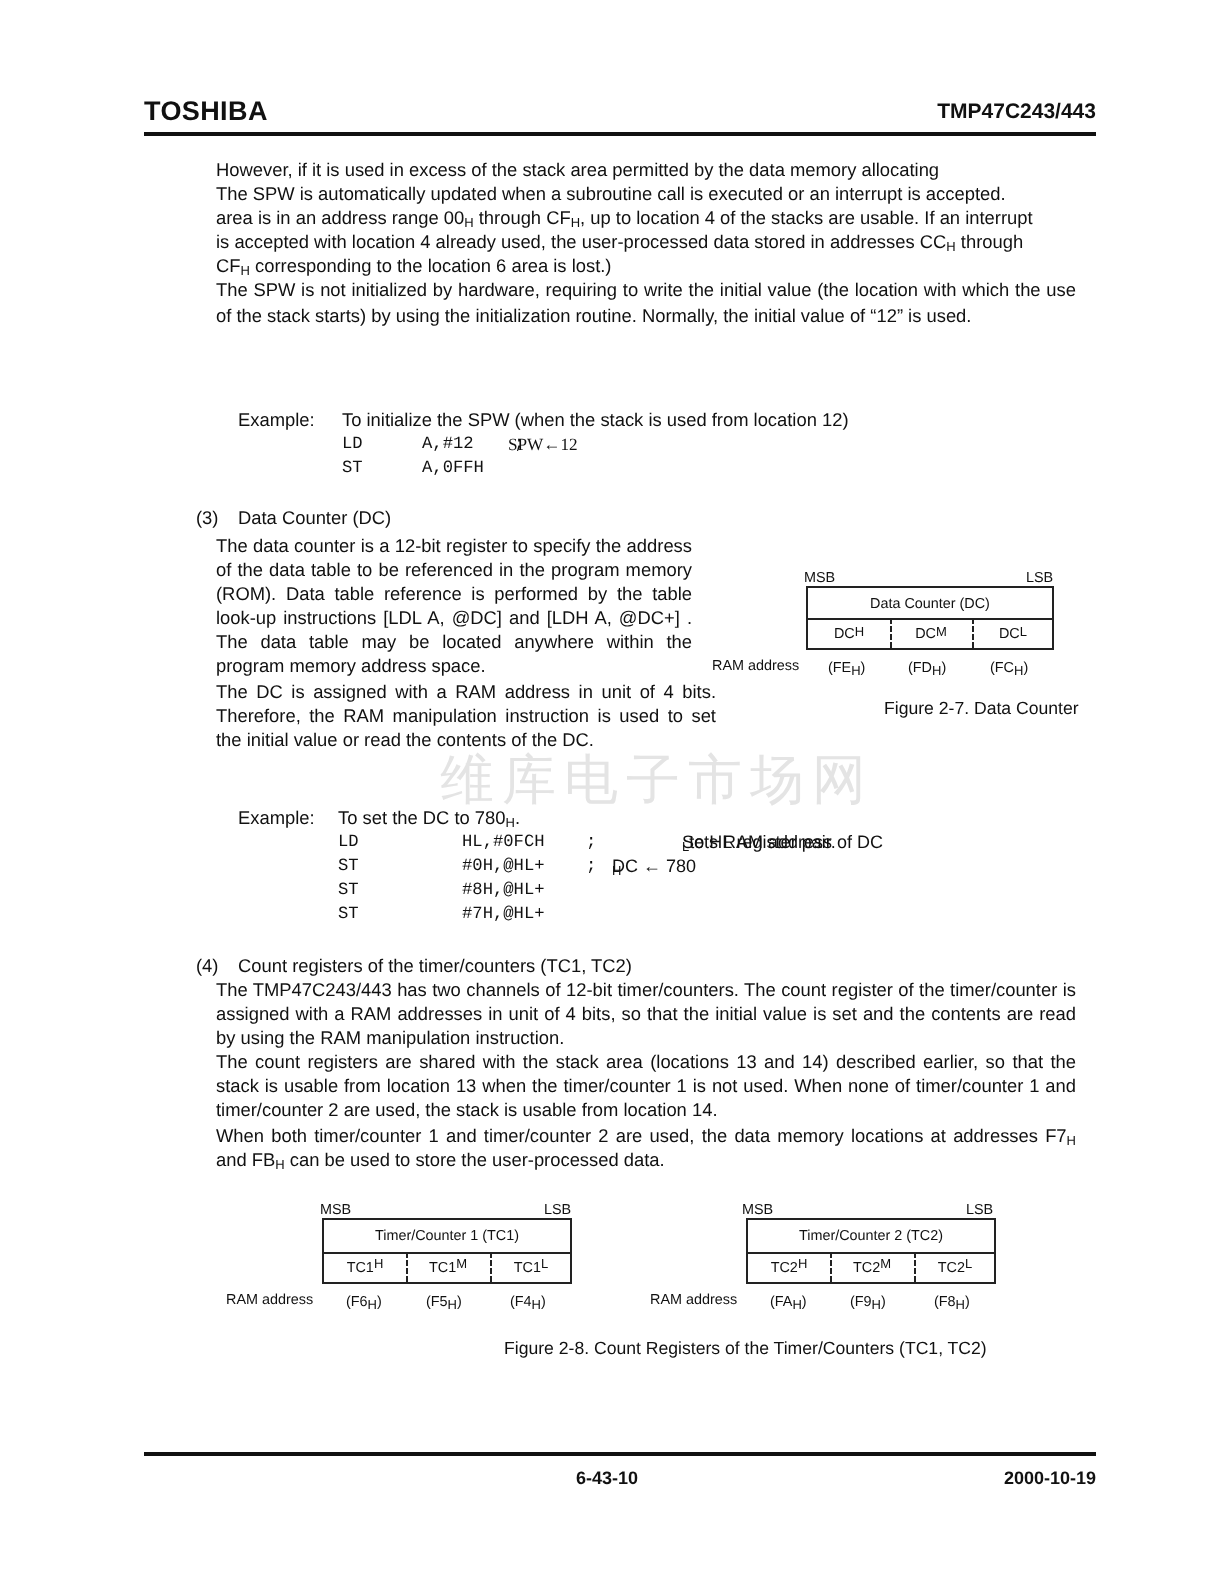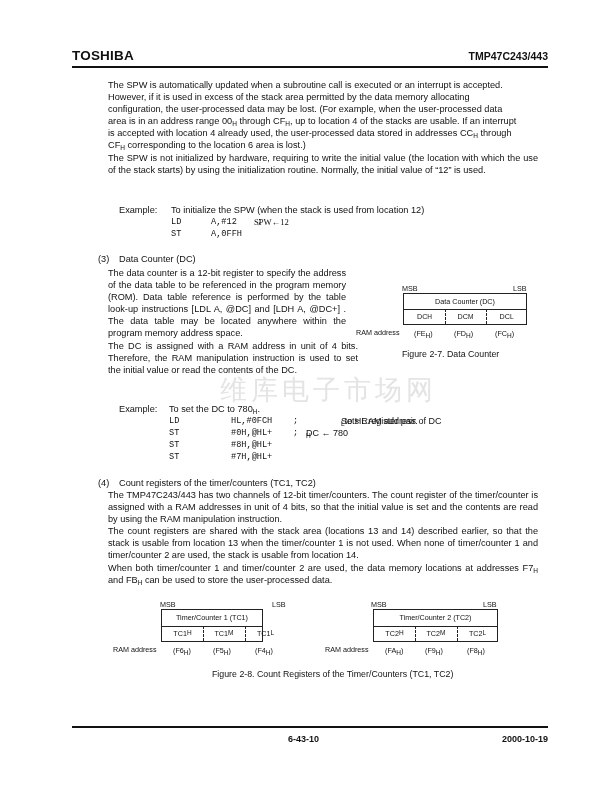--- a/index.html
+++ b/index.html
@@ -14,40 +14,39 @@
   .mono { font-family:"Liberation Mono", "DejaVu Sans Mono", monospace; font-size:8.6px; }
   .code-row { position:absolute; font-size:8.6px; height:12px; line-height:12px; }
   .code-row span { position:absolute; white-space:nowrap; }
   sub { font-size:6.5px; vertical-align:-1.5px; line-height:0; }
   .fig { font-size:7.2px; }
   .box { position:absolute; border:1px solid #222; box-sizing:border-box; }
   .box .title { position:absolute; left:0; right:0; top:0; height:50%; border-bottom:1px solid #222;
                 text-align:center; display:flex; align-items:center; justify-content:center; }
   .box .cell { position:absolute; bottom:0; height:50%; display:flex; align-items:center; justify-content:center; }
   .box .dash { position:absolute; bottom:0; height:50%; border-left:1px dashed #222; }
-  .caption { font-size:8.8px; }
+  .caption { font-size:8.8px;margin-left:40px; }
   .watermark { left:220px; top:372px; font-size:27px; color:#e4e4e4; letter-spacing:4px;
                font-family:"DejaVu Sans", sans-serif; z-index:0; }
   .footer-rule { left:72px; top:726px; width:476px; height:2px; background:#111; }
   .footer-page { left:288px; top:734px; font-weight:bold; font-size:9px; }
   .footer-date { right:64px; top:734px; font-weight:bold; font-size:9px; }
 </style>
 </head>
 <body>
 
 <div class="abs hdr-brand">TOSHIBA</div>
 <div class="abs hdr-part">TMP47C243/443</div>
 <div class="abs hdr-rule"></div>
 
 <div class="abs watermark">维库电子市场网</div>
 
 <div class="abs body-text" style="left:108px; top:79px; width:430px;">
+  <div>However, if it is used in excess of the stack area permitted by the data memory allocating</div>
   <div>The SPW is automatically updated when a subroutine call is executed or an interrupt is accepted.</div>
-  <div>However, if it is used in excess of the stack area permitted by the data memory allocating</div>
-  <div>configuration, the user-processed data may be lost.  (For example, when the user-processed data</div>
   <div><span>area is in an address range 00</span><sub>H</sub><span> through CF</span><sub>H</sub><span>, up to location 4 of the stacks are usable.  If an interrupt</span></div>
   <div><span>is accepted with location 4 already used, the user-processed data stored in addresses CC</span><sub>H</sub><span> through</span></div>
   <div style="text-align:left;"><span>CF</span><sub>H</sub><span> corresponding to the location 6 area is lost.)</span></div>
   <p class="para">The SPW is not initialized by hardware, requiring to write the initial value (the location with which the use of the stack starts) by using the initialization routine.  Normally, the initial value of “12” is used.</p>
 </div>
 
 <div class="abs body-text" style="left:119px; top:204px;">Example:</div>
 <div class="abs body-text" style="left:171px; top:204px;">To initialize the SPW (when the stack is used from location 12)</div>
 <div class="code-row mono" style="left:0; top:216px; width:612px;">
   <span style="left:171px;">LD</span>
@@ -119,21 +118,21 @@
 <div class="abs body-text" style="left:98px; top:477px;">(4)</div>
 <div class="abs body-text" style="left:119px; top:477px;">Count registers of the timer/counters (TC1, TC2)</div>
 <div class="abs body-text" style="left:108px; top:489px; width:430px;">
   <p class="para">The TMP47C243/443 has two channels of 12-bit timer/counters.   The count register of the timer/counter is assigned with a RAM addresses in unit of 4 bits, so that the initial value is set and the contents are read by using the RAM manipulation instruction.</p>
   <p class="para">The count registers are shared with the stack area (locations 13 and 14) described earlier, so that the stack is usable from location 13 when the timer/counter 1 is not used.  When none of timer/counter 1 and timer/counter 2 are used, the stack is usable from location 14.</p>
   <p class="para"><span>When both timer/counter 1 and timer/counter 2 are used, the data memory locations at addresses F7</span><sub>H</sub><span> and FB</span><sub>H</sub><span> can be used to store the user-processed data.</span></p>
 </div>
 
 <div class="abs fig" style="left:160px; top:600px;">MSB</div>
 <div class="abs fig" style="left:272px; top:600px;">LSB</div>
-<div class="box fig" style="left:161px; top:609px; width:102px; height:33px;">
+<div class="box fig" style="left:161px; top:609px; width:125px; height:33px;">
   <div class="title">Timer/Counter 1 (TC1)</div>
   <div class="dash" style="left:41px;"></div>
   <div class="dash" style="left:83px;"></div>
   <div class="cell" style="left:0; width:41px;">
       <span>TC1</span>
       <sub>H</sub>
     </div>
   <div class="cell" style="left:41px; width:42px;">
       <span>TC1</span>
       <sub>M</sub>

